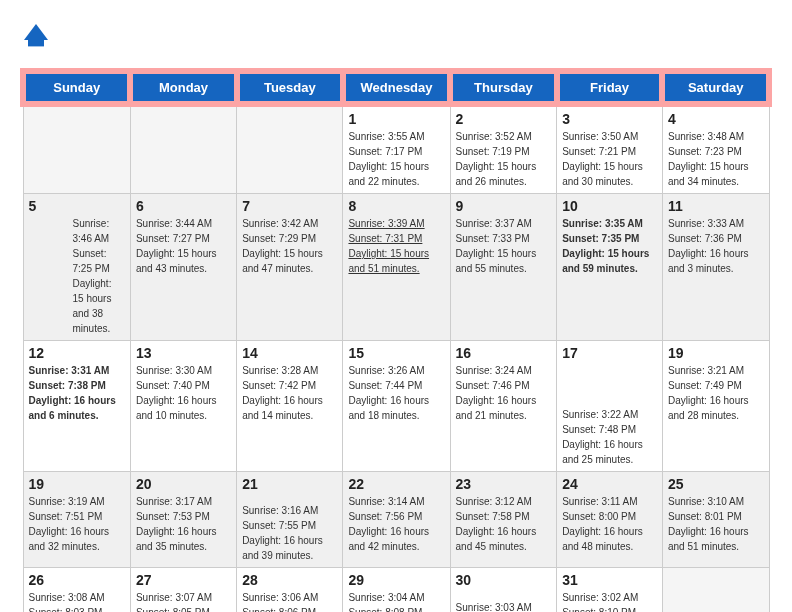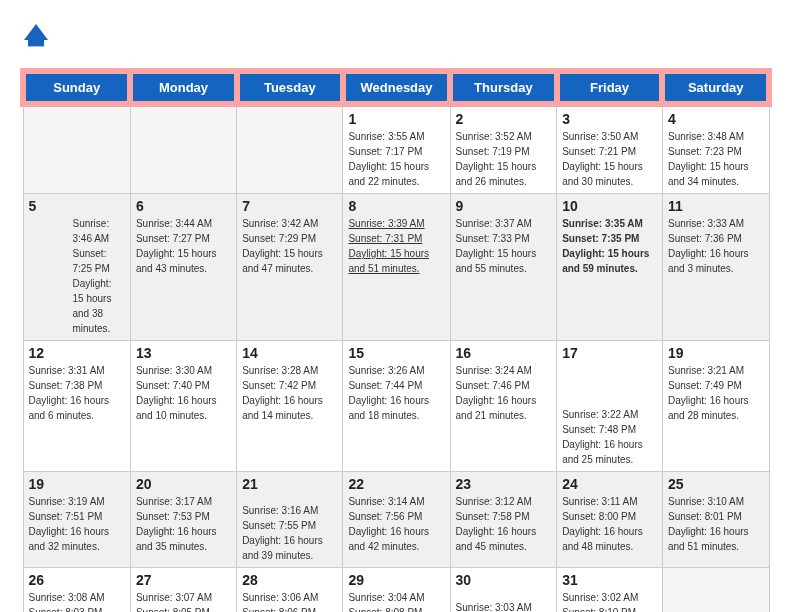--- a/index.html
+++ b/index.html
@@ -193,21 +193,21 @@
           <div class="day-number">11</div>
           <div class="day-info" style="white-space: pre-line;">Sunrise: 3:33 AM
 Sunset: 7:36 PM
 Daylight: 16 hours
 and 3 minutes.</div>
         </td>
       </tr>
       <tr>
         <td>
           <div class="day-number">12</div>
-          <div class="day-info" style="white-space: pre-line;">Sunrise: 3:31 AM
+          <div class="day-info" style="white-space: pre-line; font-weight: bold;">Sunrise: 3:31 AM
 Sunset: 7:38 PM
 Daylight: 16 hours
 and 6 minutes.</div>
         </td>
         <td>
           <div class="day-number">13</div>
           <div class="day-info" style="white-space: pre-line;">Sunrise: 3:30 AM
 Sunset: 7:40 PM
 Daylight: 16 hours
 and 10 minutes.</div>

